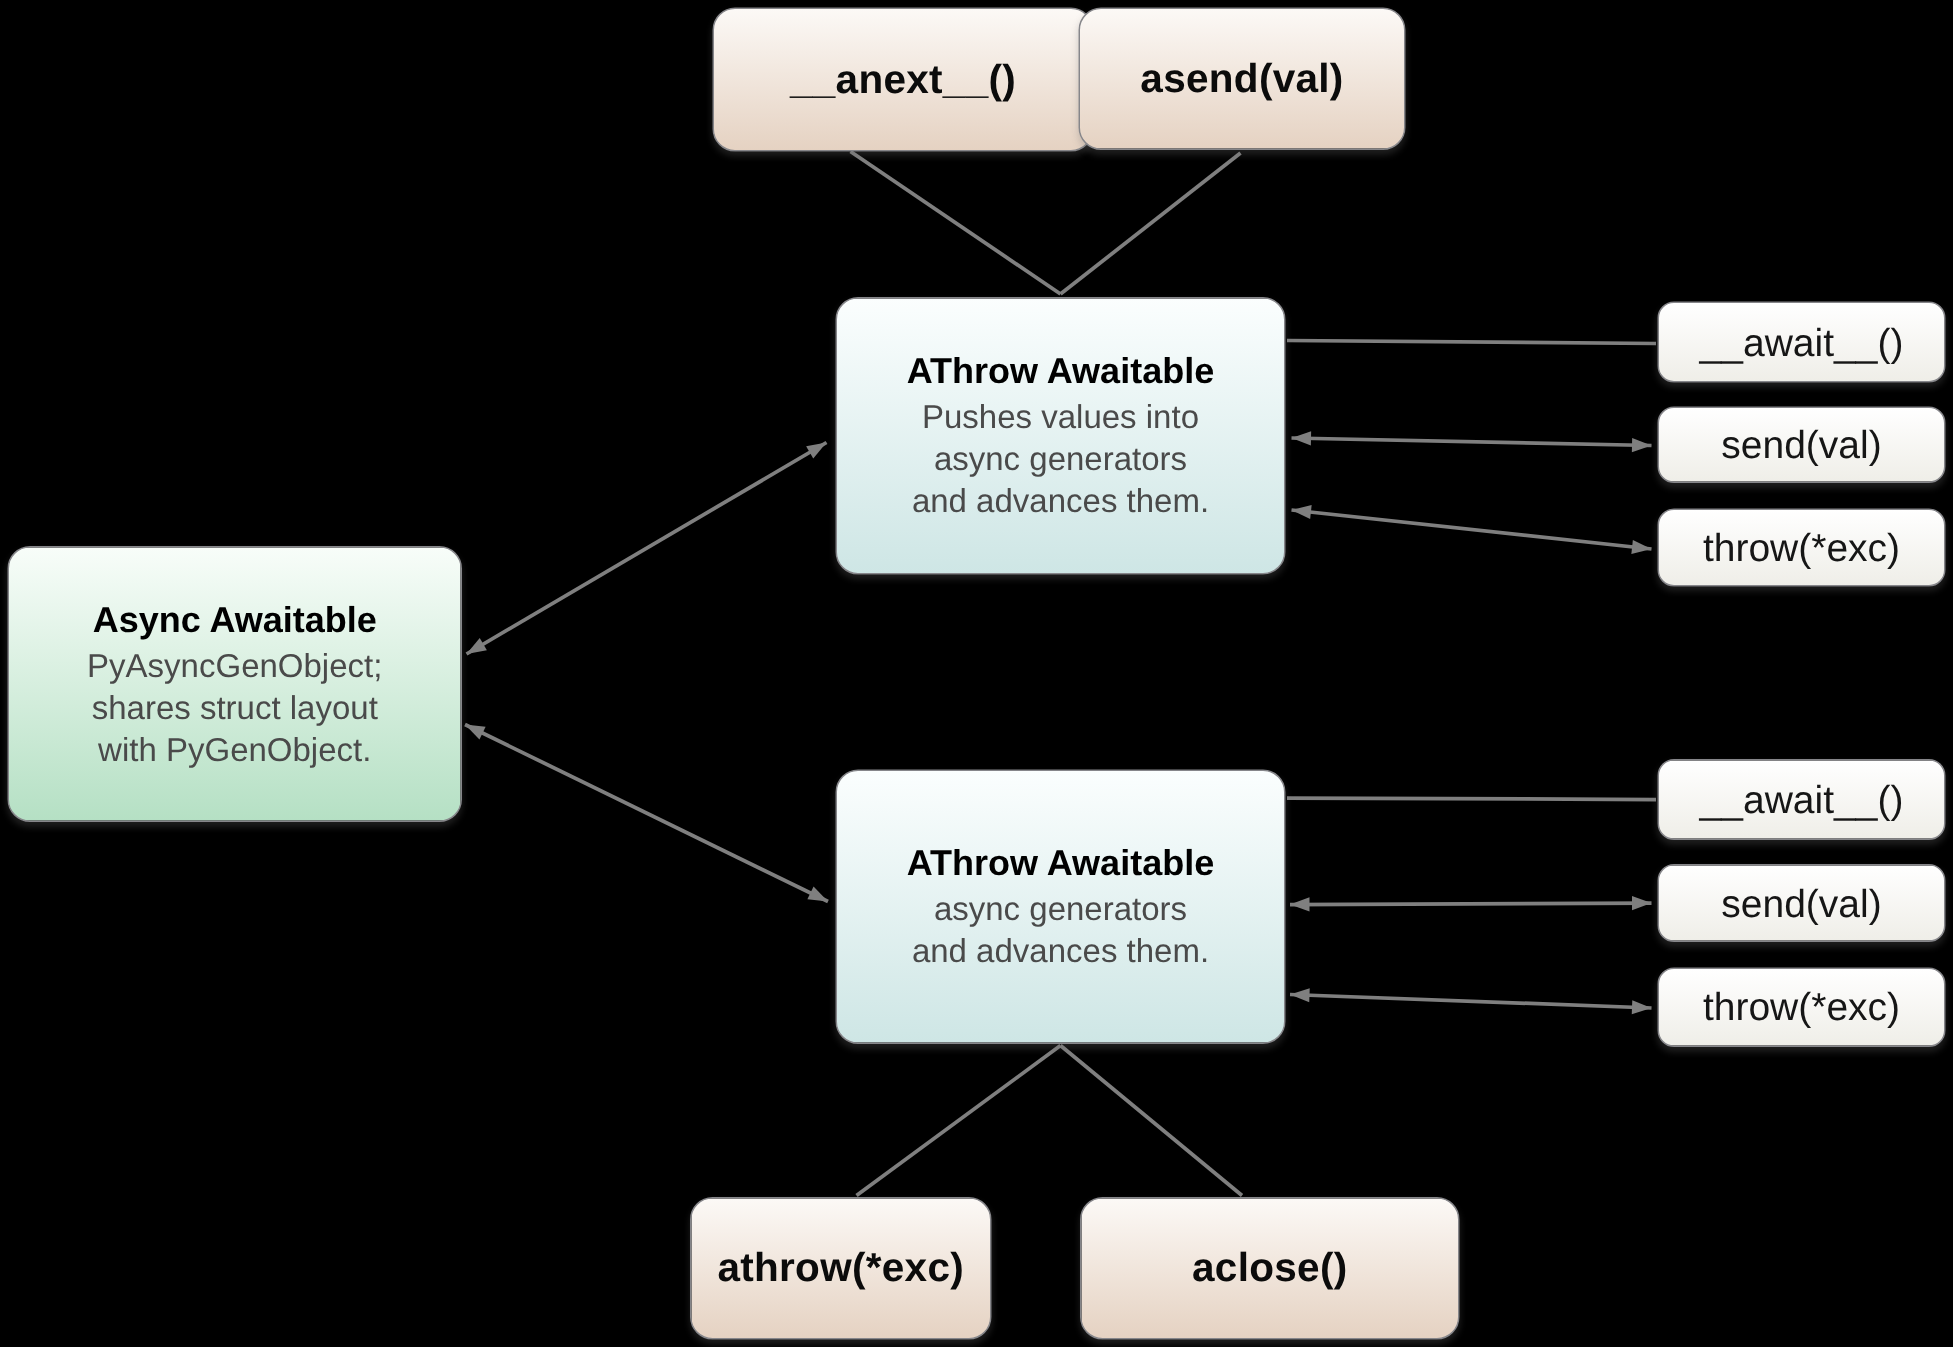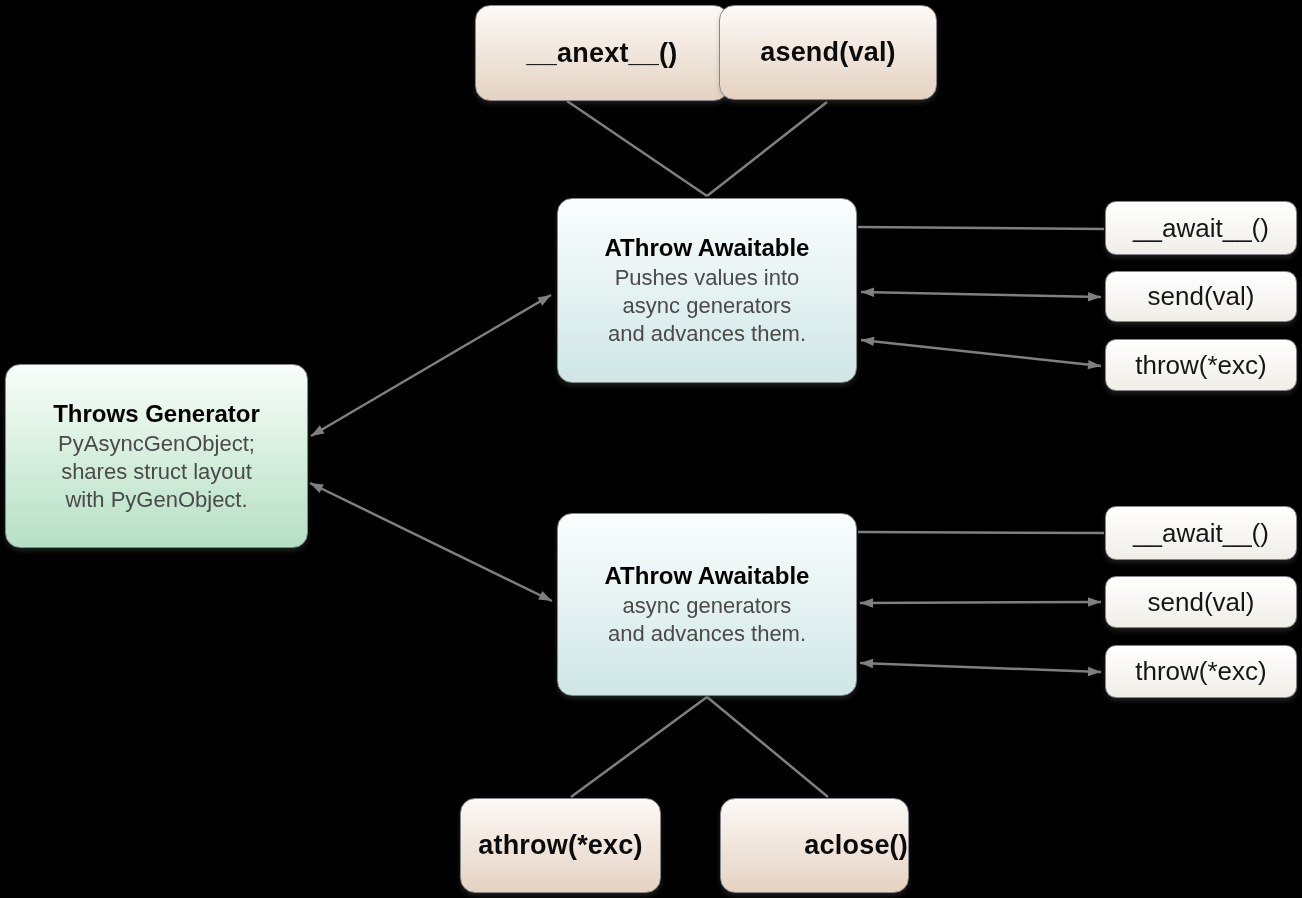--- a/index.html
+++ b/index.html
@@ -97,21 +97,21 @@
       <div class="node big" style="left: 719px; top: 5px; width: 218px; height: 95px; background: linear-gradient(rgb(252, 249, 246) 0%, rgb(229, 210, 194) 100%);">
         <div class="label-large">asend(val)</div>
       </div>
       <div class="node big" style="left: 557px; top: 198px; width: 300px; height: 185px; background: linear-gradient(rgb(251, 254, 254) 0%, rgb(206, 230, 229) 100%);">
         <div class="node-title">AThrow Awaitable</div>
         <div class="node-body-line">Pushes values into</div>
         <div class="node-body-line">async generators</div>
         <div class="node-body-line">and advances them.</div>
       </div>
       <div class="node big" style="left: 5px; top: 364px; width: 303px; height: 184px; background: linear-gradient(rgb(248, 253, 249) 0%, rgb(181, 224, 196) 100%);">
-        <div class="node-title">Throws Generator</div>
+        <div class="node-title">Async Awaitable</div>
         <div class="node-body-line">PyAsyncGenObject;</div>
         <div class="node-body-line">shares struct layout</div>
         <div class="node-body-line">with PyGenObject.</div>
       </div>
       <div class="node big" style="left: 557px; top: 513px; width: 300px; height: 183px; background: linear-gradient(rgb(251, 254, 254) 0%, rgb(206, 230, 229) 100%);">
         <div class="node-title">AThrow Awaitable</div>
         <div class="node-body-line">async generators</div>
         <div class="node-body-line">and advances them.</div>
       </div>
       <div class="node small" style="left: 1105px; top: 201px; width: 192px; height: 54px; background: linear-gradient(rgb(255, 255, 255) 0%, rgb(239, 238, 232) 100%);">
@@ -128,17 +128,17 @@
       </div>
       <div class="node small" style="left: 1105px; top: 576px; width: 192px; height: 52px; background: linear-gradient(rgb(255, 255, 255) 0%, rgb(239, 238, 232) 100%);">
         <div class="label-plain">send(val)</div>
       </div>
       <div class="node small" style="left: 1105px; top: 645px; width: 192px; height: 53px; background: linear-gradient(rgb(255, 255, 255) 0%, rgb(239, 238, 232) 100%);">
         <div class="label-plain">throw(*exc)</div>
       </div>
       <div class="node big" style="left: 460px; top: 798px; width: 201px; height: 95px; background: linear-gradient(rgb(252, 249, 246) 0%, rgb(229, 210, 194) 100%);">
         <div class="label-large">athrow(*exc)</div>
       </div>
-      <div class="node big" style="left: 720px; top: 798px; width: 189px; height: 95px; background: linear-gradient(rgb(252, 249, 246) 0%, rgb(229, 210, 194) 100%); align-items: flex-end;">
+      <div class="node big" style="left: 720px; top: 798px; width: 253px; height: 95px; background: linear-gradient(rgb(252, 249, 246) 0%, rgb(229, 210, 194) 100%);">
         <div class="label-large">aclose()</div>
       </div>
     </div>
 </div>
 
 </body></html>

